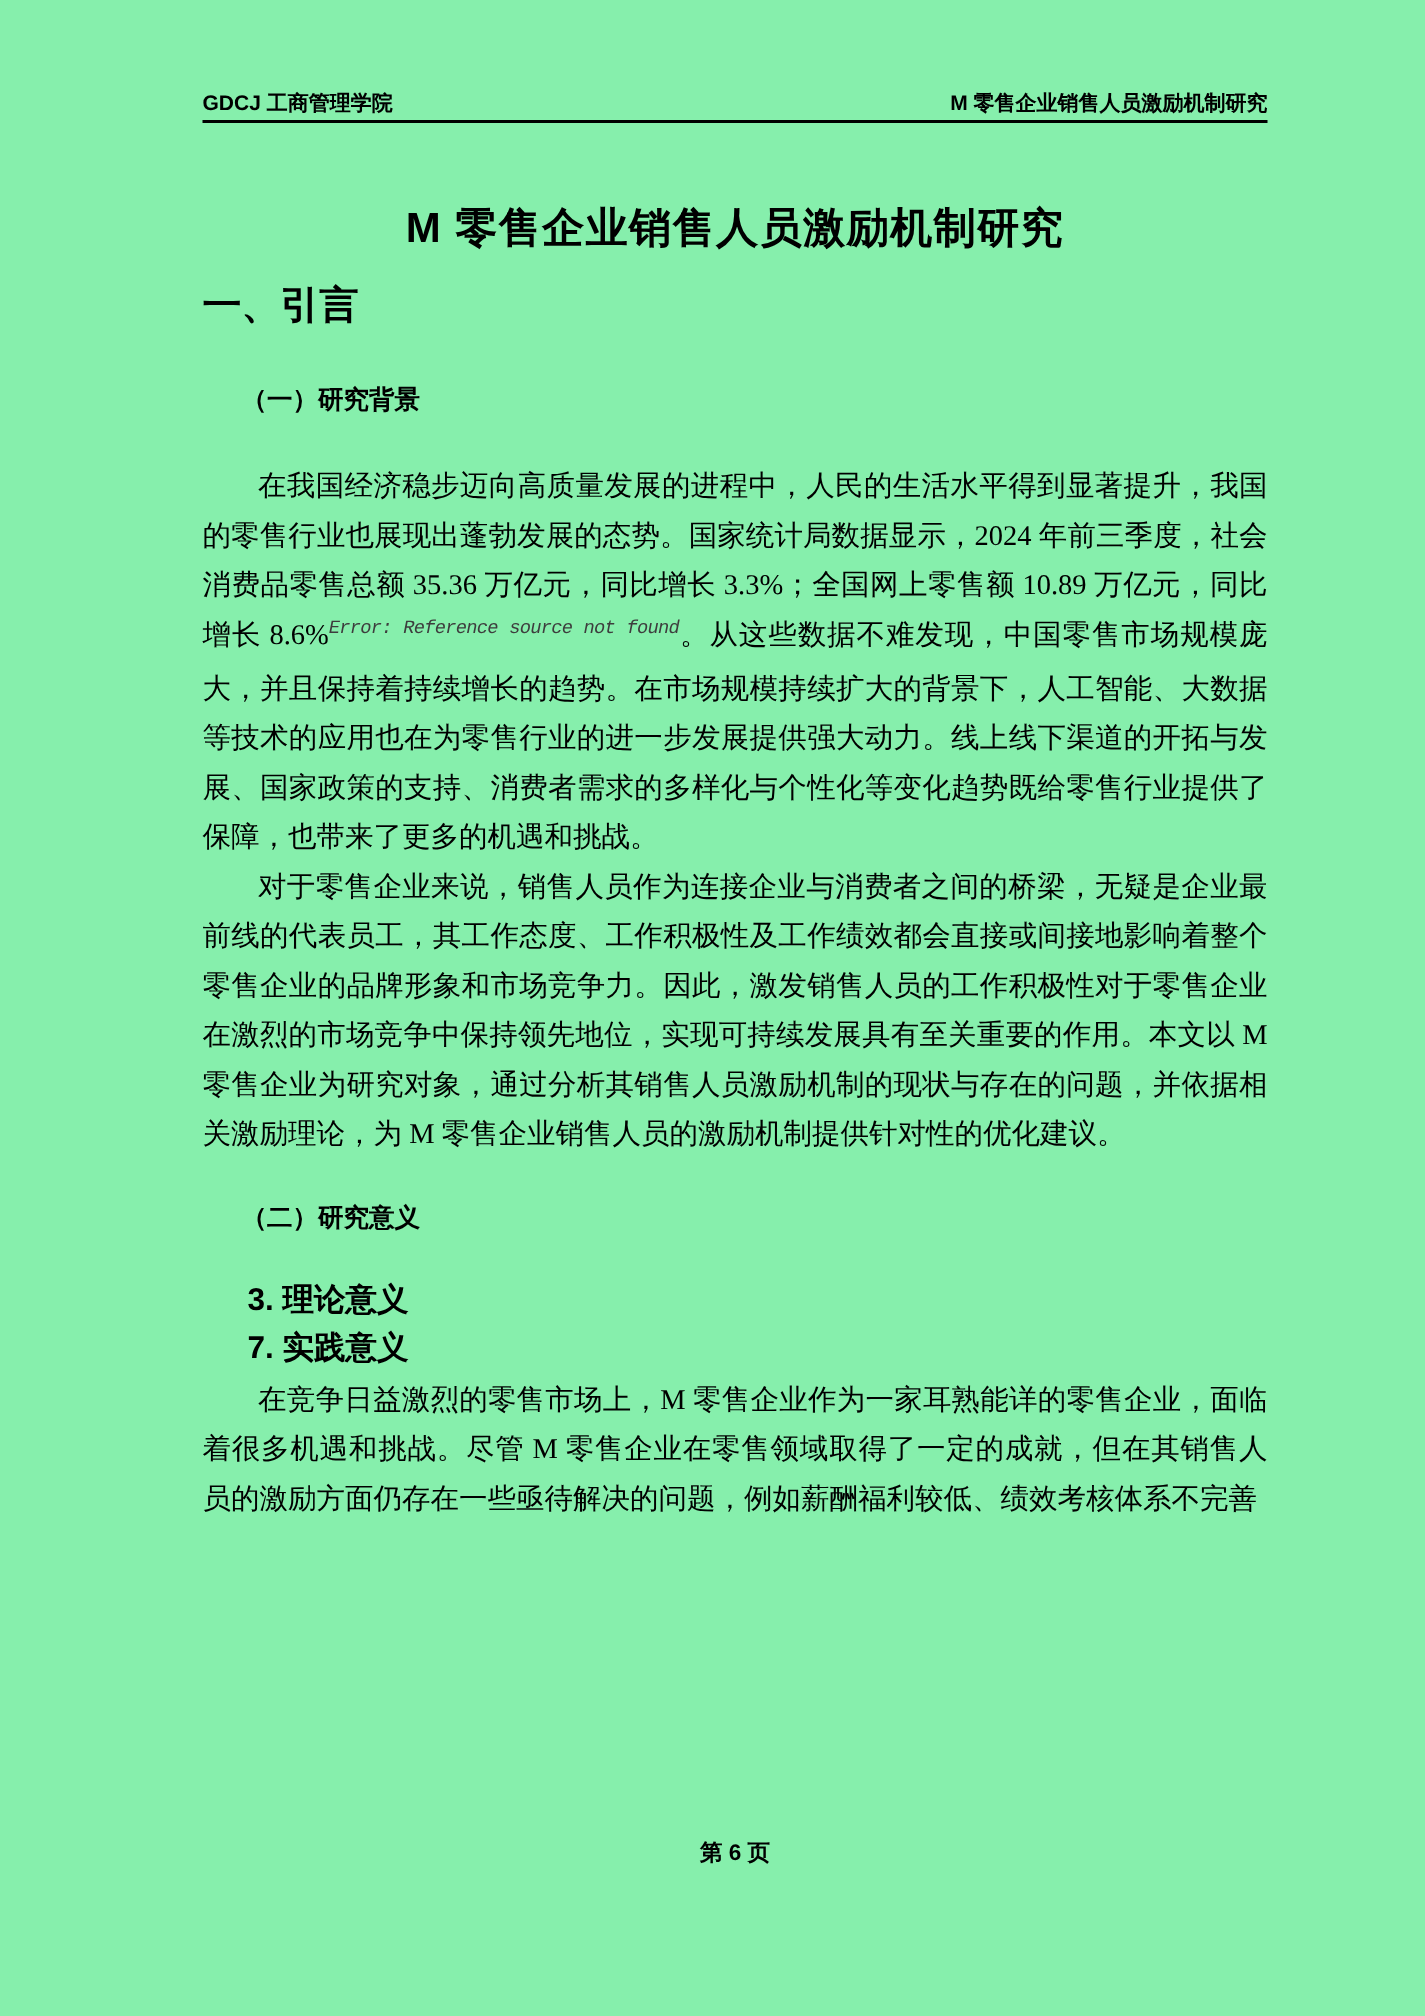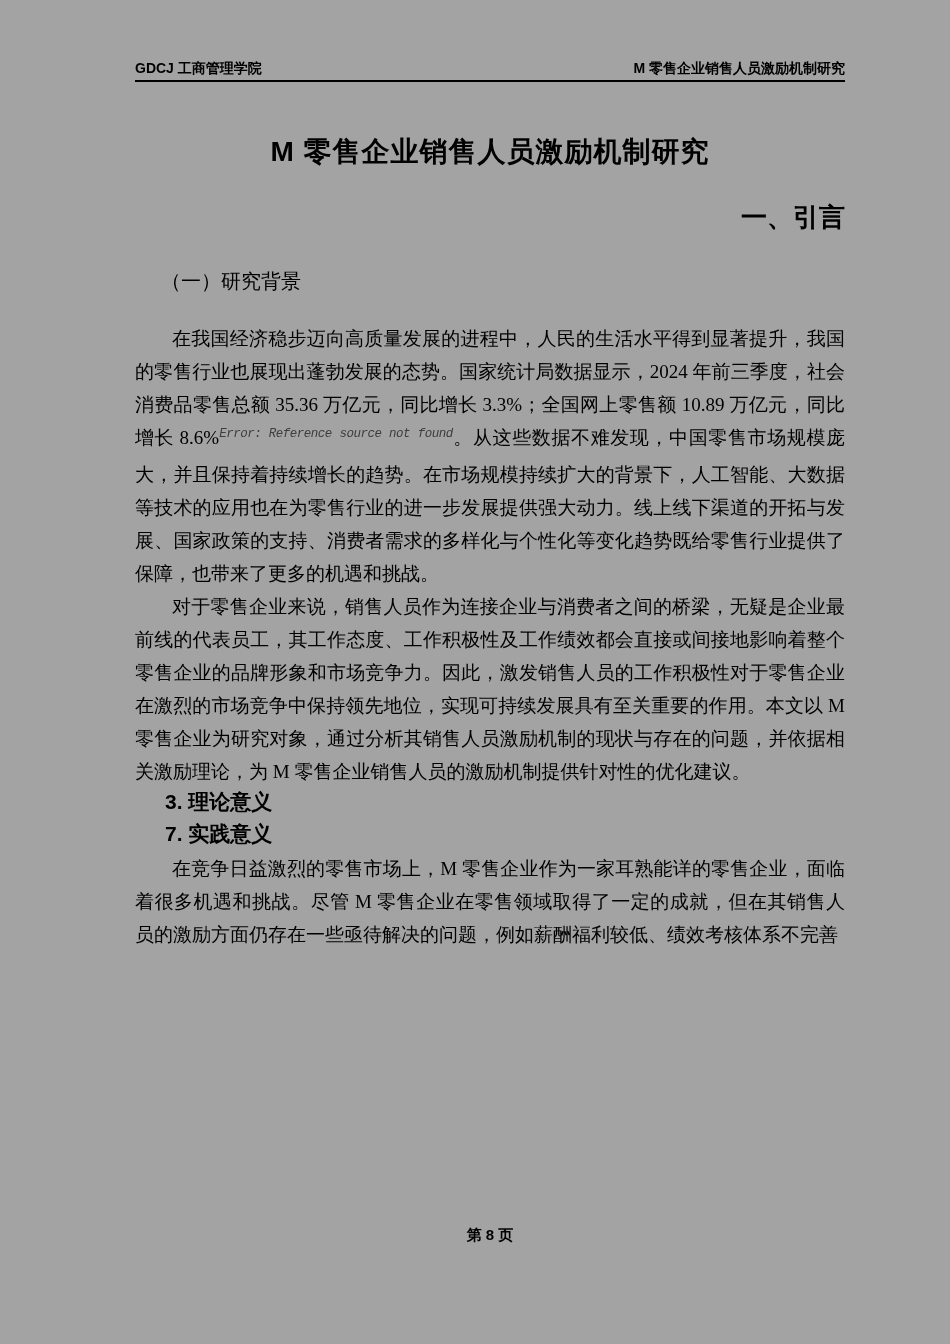--- a/index.html
+++ b/index.html
@@ -4,21 +4,21 @@
 <style>
   html, body {
     margin: 0;
     padding: 0;
     background: #ffffff;
   }
   .page {
     position: relative;
     width: 950px;
     height: 1344px;
-    background: #a3a3a3;
+    background: #86efac;
     box-sizing: border-box;
     padding: 60px 105px 0 135px;
     color: #000;
     font-family: "Liberation Serif", "DejaVu Serif", serif;
     overflow: hidden;
   }
   
   .doc-header {
     display: flex;
     justify-content: space-between;
@@ -34,33 +34,33 @@
   .doc-title {
     margin: 52px 0 0 0;
     text-align: center;
     font-family: "Liberation Sans", "DejaVu Sans", sans-serif;
     font-weight: bold;
     font-size: 28px;
     line-height: 36px;
     letter-spacing: 1px;
   }
   .chapter-heading {
-    margin: 30px 0 0 0;
-    text-align: right;
+    margin: 16px 0 0 0;
+    text-align: left;
     font-family: "Liberation Sans", "DejaVu Sans", sans-serif;
     font-weight: bold;
     font-size: 26px;
     line-height: 34px;
   }
   .section-heading {
     margin: 32px 0 26px 0;
     padding-left: 26px;
     font-family: "Liberation Sans", "DejaVu Sans", sans-serif;
-    font-weight: normal;
-    font-size: 20px;
+    font-weight: bold;
+    font-size: 17px;
     line-height: 30px;
   }
   .section-heading.second {
     margin-top: 24px;
     margin-bottom: 26px;
   }
   .sub-heading {
     margin: 0 0 4px 0;
     padding-left: 30px;
     font-family: "Liberation Sans", "DejaVu Sans", sans-serif;
@@ -111,25 +111,26 @@
   <h1 class="doc-title">M 零售企业销售人员激励机制研究</h1>
 
   <h2 class="chapter-heading">一、引言</h2>
 
   <h3 class="section-heading">（一）研究背景</h3>
 
   <p class="body-para"><span>在我国经济稳步迈向高质量发展的进程中，人民的生活水平得到显著提升，我国的零售行业也展现出蓬勃发展的态势。国家统计局数据显示，2024 年前三季度，社会消费品零售总额 35.36 万亿元，同比增长 3.3%；全国网上零售额 10.89 万亿元，同比增长 8.6%</span><span class="ref-error">Error: Reference source not found</span><span>。从这些数据不难发现，中国零售市场规模庞大，并且保持着持续增长的趋势。在市场规模持续扩大的背景下，人工智能、大数据等技术的应用也在为零售行业的进一步发展提供强大动力。线上线下渠道的开拓与发展、国家政策的支持、消费者需求的多样化与个性化等变化趋势既给零售行业提供了保障，也带来了更多的机遇和挑战。</span></p>
 
   <p class="body-para">对于零售企业来说，销售人员作为连接企业与消费者之间的桥梁，无疑是企业最前线的代表员工，其工作态度、工作积极性及工作绩效都会直接或间接地影响着整个零售企业的品牌形象和市场竞争力。因此，激发销售人员的工作积极性对于零售企业在激烈的市场竞争中保持领先地位，实现可持续发展具有至关重要的作用。本文以 M 零售企业为研究对象，通过分析其销售人员激励机制的现状与存在的问题，并依据相关激励理论，为 M 零售企业销售人员的激励机制提供针对性的优化建议。</p>
 
+  <h3 class="section-heading second">（二）研究意义</h3>
 
   <h4 class="sub-heading">3. 理论意义</h4>
 
 
   <h4 class="sub-heading">7. 实践意义</h4>
 
   <p class="body-para">在竞争日益激烈的零售市场上，M 零售企业作为一家耳熟能详的零售企业，面临着很多机遇和挑战。尽管 M 零售企业在零售领域取得了一定的成就，但在其销售人员的激励方面仍存在一些亟待解决的问题，例如薪酬福利较低、绩效考核体系不完善</p>
 
   <div class="doc-footer">
-    <span>第 8 页</span>
+    <span>第 6 页</span>
   </div>
 
 </div>
 
 </body></html>

